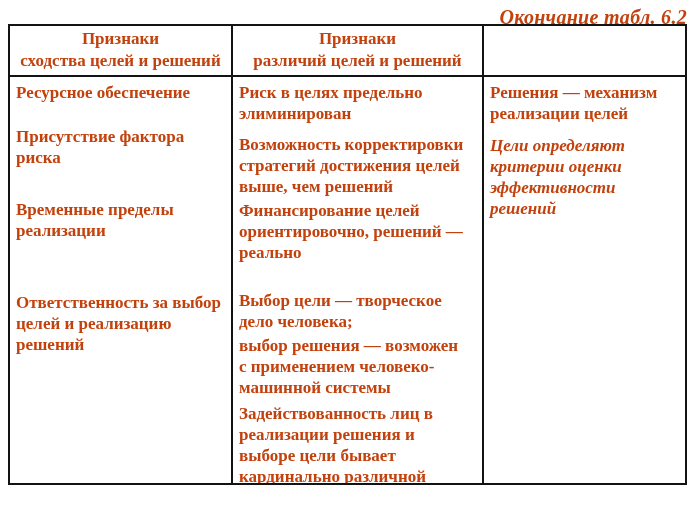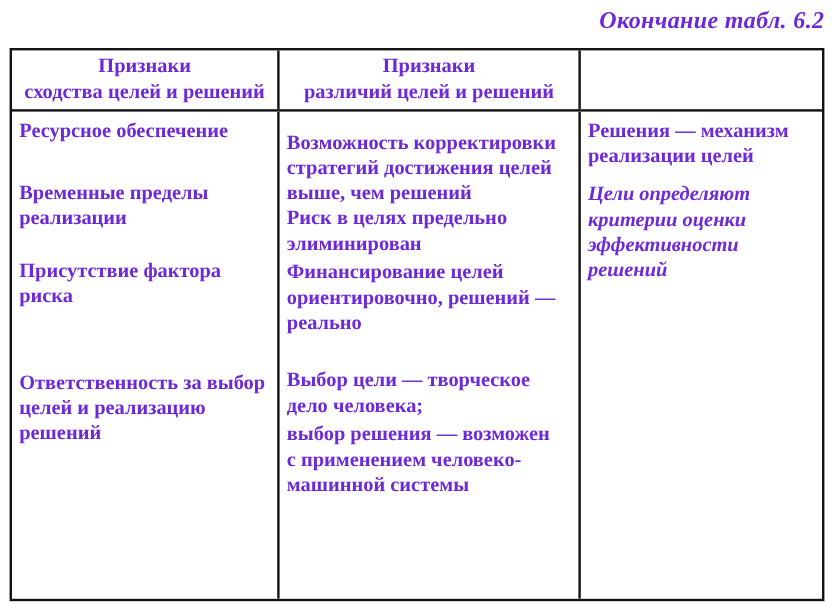--- a/index.html
+++ b/index.html
@@ -6,37 +6,37 @@
     margin: 0;
     padding: 0;
     background: #ffffff;
   }
   .page {
     position: relative;
     width: 696px;
     height: 512px;
     background: #ffffff;
     font-family: "Liberation Serif", serif;
-    color: #6d28d9;
+    color: #c2410c;
     overflow: hidden;
   }
   .caption {
     position: absolute;
     top: 6px;
     right: 9px;
     font-size: 20px;
     font-style: italic;
     font-weight: bold;
     letter-spacing: 0.3px;
     white-space: nowrap;
   }
   .table-frame {
     position: absolute;
     left: 8px;
-    top: 40px;
+    top: 24px;
     width: 679px;
     height: 461px;
     border: 2px solid #131313;
     display: flex;
     flex-direction: column;
     box-sizing: border-box;
   }
   .header-row {
     display: flex;
     flex-direction: row;
@@ -95,43 +95,47 @@
       <div class="header-cell col-1">Признаки
 сходства целей и решений</div>
       <div class="header-cell col-2">Признаки
 различий целей и решений</div>
     </div>
 
     <div class="body-row">
 
       <div class="body-cell col-1">
         <p class="para">Ресурсное обеспечение</p>
+        <p class="para m23">Присутствие фактора
+риска</p>
         <p class="para m31">Временные пределы
 реализации</p>
-        <p class="para m23">Присутствие фактора
-риска</p>
         <p class="para m51">Ответственность за выбор
 целей и реализацию
 решений</p>
       </div>
 
       <div class="body-cell col-2">
+        <p class="para">Риск в целях предельно
+элиминирован</p>
         <p class="para m10">Возможность корректировки
 стратегий достижения целей
 выше, чем решений</p>
-        <p class="para">Риск в целях предельно
-элиминирован</p>
         <p class="para m3">Финансирование целей
 ориентировочно, решений —
 реально</p>
         <p class="para m29">Выбор цели — творческое
 дело человека;</p>
         <p class="para m3">выбор решения — возможен
 с применением человеко-
 машинной системы</p>
+        <p class="para m5">Задействованность лиц в
+реализации решения и
+выборе цели бывает
+кардинально различной</p>
       </div>
 
       <div class="body-cell col-3">
         <p class="para">Решения — механизм
 реализации целей</p>
         <p class="para m2">Цели определяют
 критерии оценки
 эффективности
 решений</p>
       </div>

